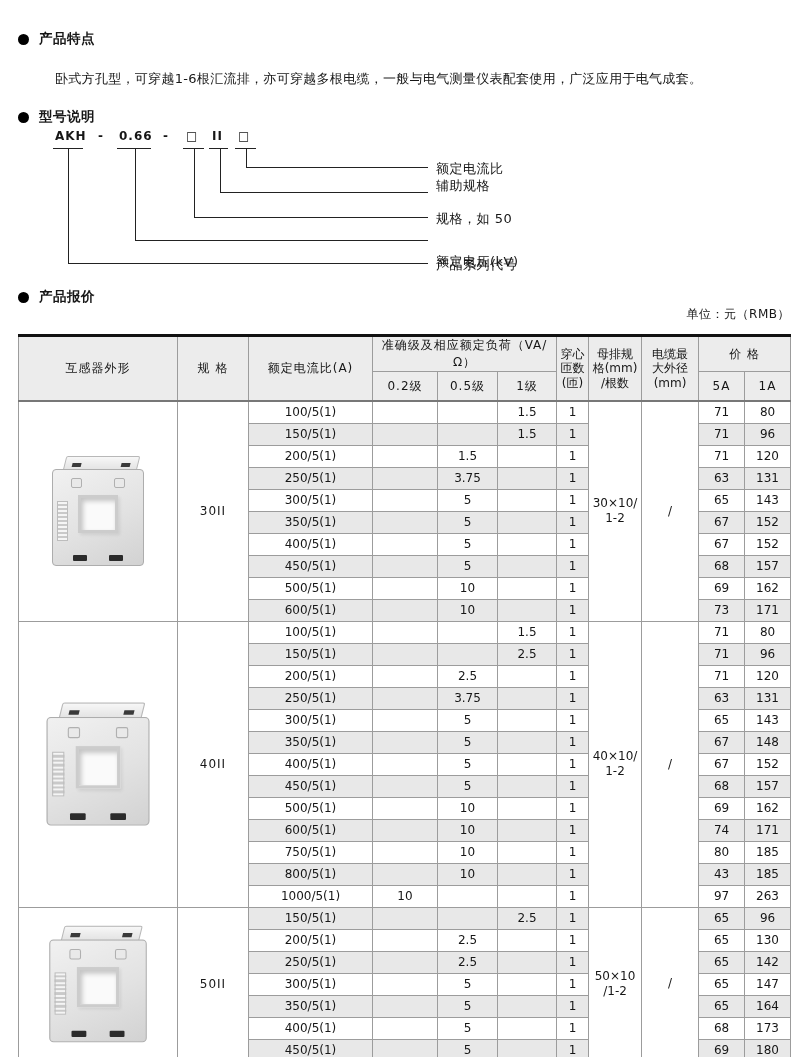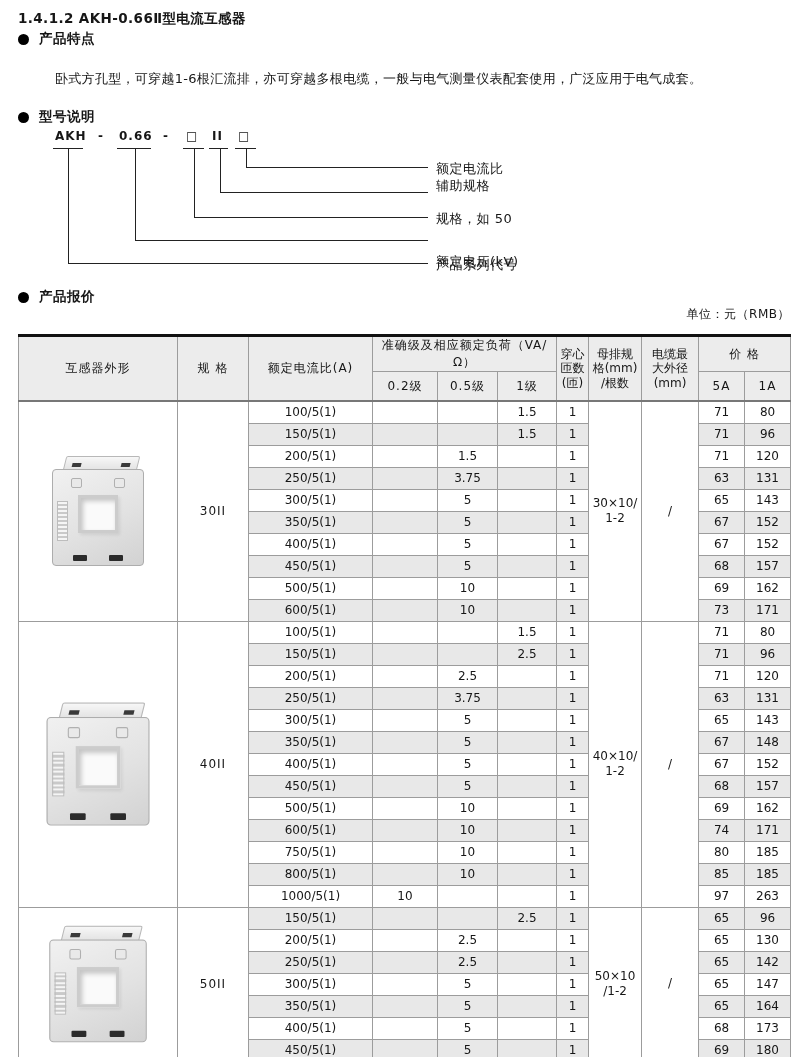--- a/index.html
+++ b/index.html
@@ -118,21 +118,20 @@
     border:1px solid #bdbdbd;
   }
   .p-foot { position:absolute; bottom:4px; width:14px; height:6px; background:#2b2b2b; border-radius:1px; }
   .p-foot.f-left { left:20px; } .p-foot.f-right { right:20px; }
 </style>
 </head>
 <body>
 
 <div class="page">
 
-  <div class="doc-title">1.4.1.2 AKH-0.66Ⅱ型电流互感器</div>
 
   <div class="bullet-row row-features">
     <span class="bullet-dot"></span>
     <span class="bullet-label">产品特点</span>
   </div>
   <div class="feature-body">卧式方孔型，可穿越1-6根汇流排，亦可穿越多根电缆，一般与电气测量仪表配套使用，广泛应用于电气成套。</div>
 
   <div class="bullet-row row-model">
     <span class="bullet-dot"></span>
     <span class="bullet-label">型号说明</span>
@@ -457,21 +456,21 @@
           <td>1</td>
           <td>80</td>
           <td>185</td>
         </tr>
         <tr>
           <td class="stripe">800/5(1)</td>
           <td class="stripe"></td>
           <td class="stripe">10</td>
           <td class="stripe"></td>
           <td class="stripe">1</td>
-          <td class="stripe">85</td>
+          <td class="stripe">43</td>
           <td class="stripe">185</td>
         </tr>
         <tr>
           <td>1000/5(1)</td>
           <td>10</td>
           <td></td>
           <td></td>
           <td>1</td>
           <td>97</td>
           <td>263</td>

